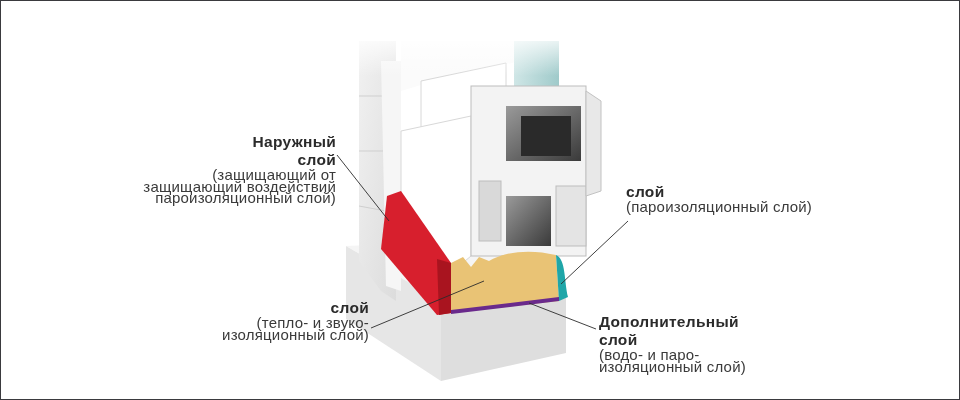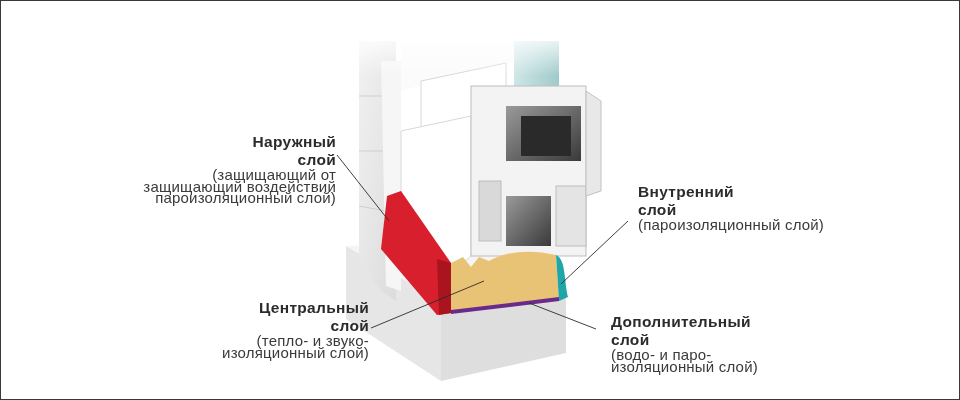--- a/index.html
+++ b/index.html
@@ -1,19 +1,19 @@
 <!DOCTYPE html>
 <html><head>
 <meta charset="utf-8">
 <style>
   html,body{margin:0;padding:0;}
   body{width:960px;height:400px;overflow:hidden;background:#fff;font-family:"Liberation Sans",sans-serif;}
   .frame{position:relative;width:958px;height:398px;border:1px solid #3a3a3e;background:#fff;overflow:hidden;}
   svg.art{position:absolute;left:0;top:0;}
-  .label{position:absolute;color:#2b2b2b;margin-left:12px;}
+  .label{position:absolute;color:#2b2b2b;}
   .label .title{font-weight:700;font-size:15.5px;line-height:18px;letter-spacing:0.3px;}
   .label .sub{font-size:15px;line-height:11.5px;color:#3a3a3a;letter-spacing:0.2px;}
   .right-al{text-align:right;}
   .left-al{text-align:left;}
 </style>
 </head>
 <body>
 
 <div class="frame">
 
@@ -88,27 +88,25 @@
 
   <div class="label right-al" style="right:623px;top:132px;">
     <div class="title">Наружный</div>
     <div class="title">слой</div>
     <div class="sub">(защищающий от</div>
     <div class="sub">защищающий воздействий</div>
     <div class="sub">пароизоляционный слой)</div>
   </div>
 
   <div class="label left-al" style="left:625px;top:182px;">
-    <div class="title">Внутренний</div>
     <div class="title">слой</div>
     <div class="sub">(пароизоляционный слой)</div>
   </div>
 
   <div class="label right-al" style="right:590px;top:298px;">
-    <div class="title">Центральный</div>
     <div class="title">слой</div>
     <div class="sub">(тепло- и звуко-</div>
     <div class="sub">изоляционный слой)</div>
   </div>
 
   <div class="label left-al" style="left:598px;top:312px;">
     <div class="title">Дополнительный</div>
     <div class="title">слой</div>
     <div class="sub">(водо- и паро-</div>
     <div class="sub">изоляционный слой)</div>

